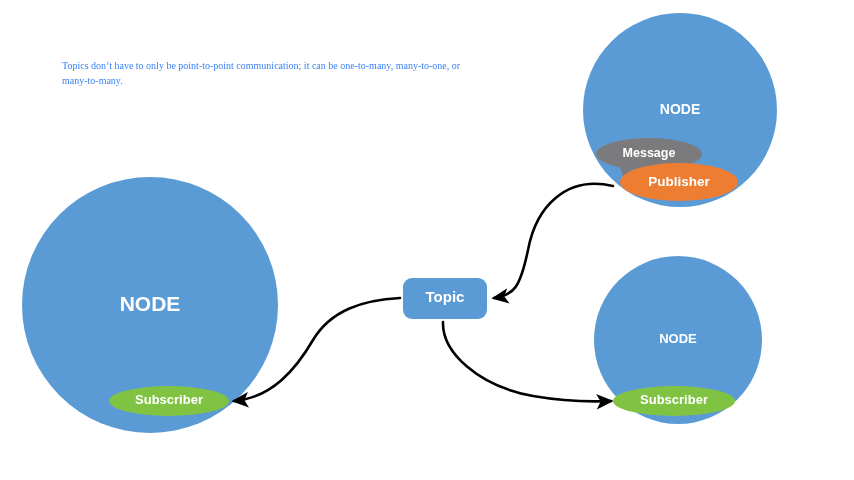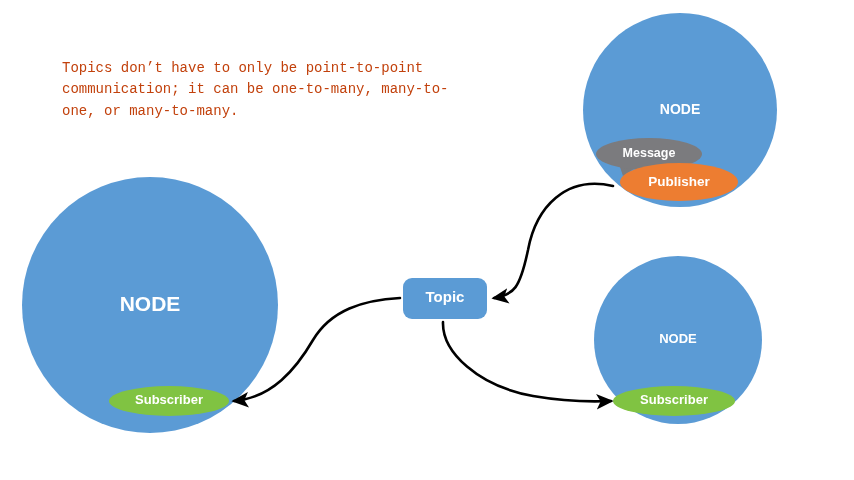--- a/index.html
+++ b/index.html
@@ -23,24 +23,24 @@
     left: 0;
     top: 0;
     width: 854px;
     height: 480px;
   }
   .caption {
     position: absolute;
     left: 62px;
     top: 58px;
     width: 420px;
-    font-size: 14px;
+    font-size: 10px;
     line-height: 1.52;
-    color: #c2410c;
-    font-family: Liberation Mono, monospace;
+    color: #3b82f6;
+    font-family: Liberation Serif, serif;
     white-space: pre-line;
   }
   .node-label {
     fill: #ffffff;
     font-family: "Liberation Sans", sans-serif;
     font-weight: bold;
     text-anchor: middle;
     dominant-baseline: middle;
   }
   .pill-label {

